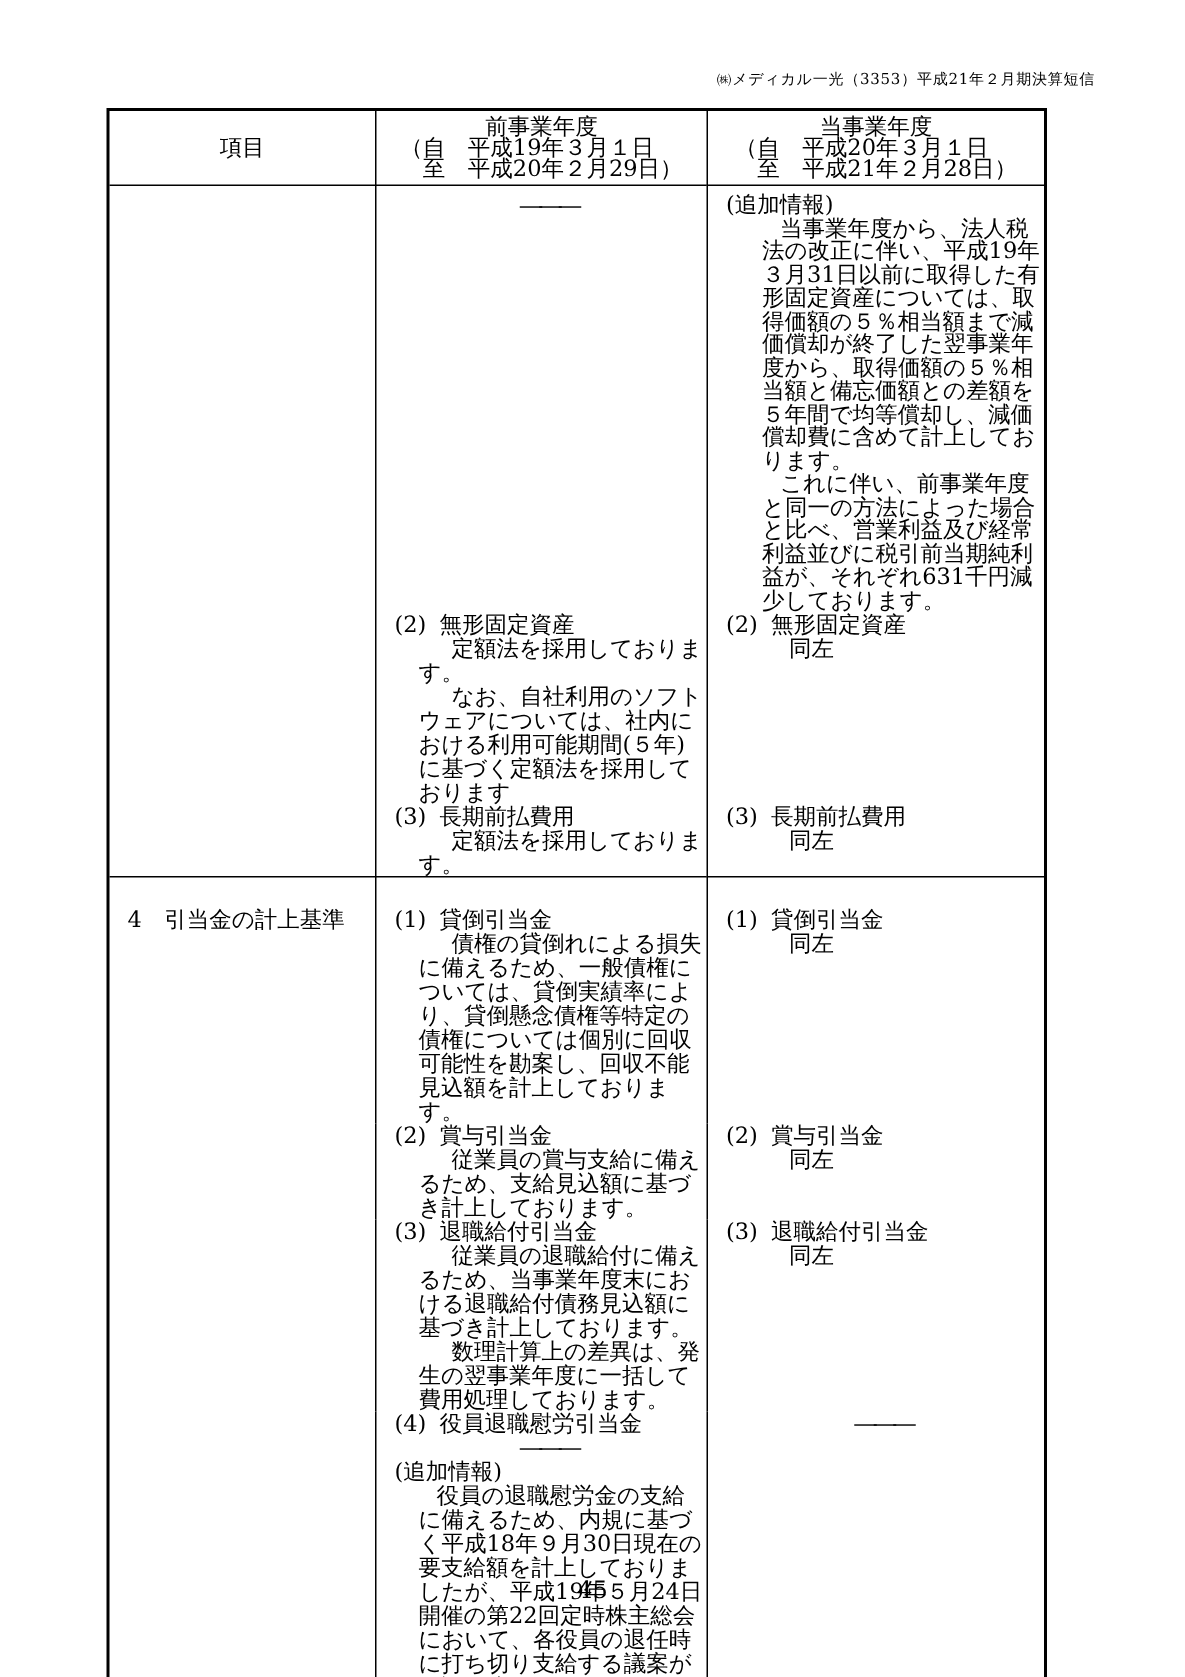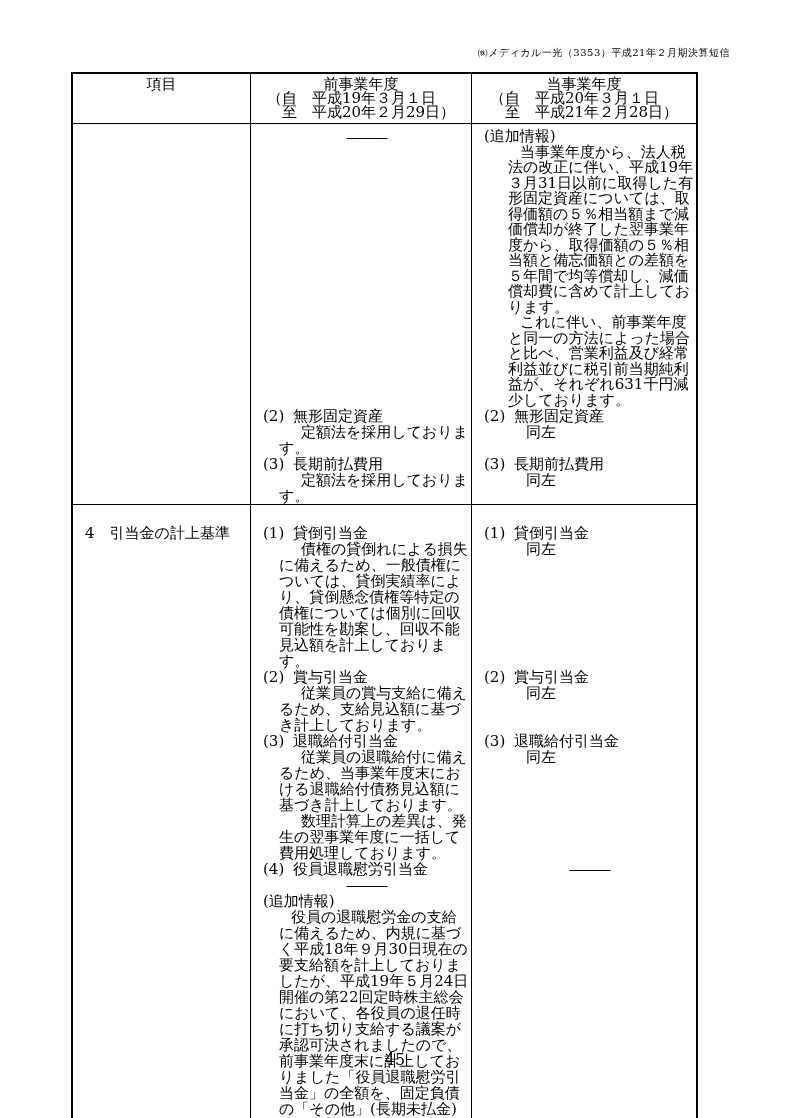--- a/index.html
+++ b/index.html
@@ -38,21 +38,21 @@
   .cm, .cr { border-left: 1px solid #000; }
   .hd {
     border-bottom: 1px solid #000;
     text-align: center;
     padding: 3px 0 4px 0;
     line-height: 14px;
     min-height: 46px;
   }
   .hd1 {
     display: flex;
-    align-items: flex-start;
+    align-items: center;
     justify-content: center;
   }
   .hdates { display: inline-block; text-align: left; }
   .sep { border-top: 1px solid #000; }
   .pt { padding-top: 5px; }
   .pt2 { padding-top: 20px; }
   .minh-r1a { min-height: 242px; }
   .tight { line-height: 15.5px; }
   .item { white-space: nowrap; }
   .ilabel { display: inline-block; width: 30px; }
@@ -110,20 +110,21 @@
     </div>
   </div>
 
   <div class="cell"></div>
   <div class="cell cm">
     <div class="item">
       <span class="ilabel">(2)</span><span>無形固定資産</span>
     </div>
     <div class="ib">
       <div class="p">定額法を採用しております。</div>
+      <div class="p">なお、自社利用のソフトウェアについては、社内における利用可能期間(５年)に基づく定額法を採用しております</div>
     </div>
   </div>
   <div class="cell cr">
     <div class="item">
       <span class="ilabel">(2)</span><span>無形固定資産</span>
     </div>
     <div class="same-line">同左</div>
   </div>
 
   <div class="cell"></div>

